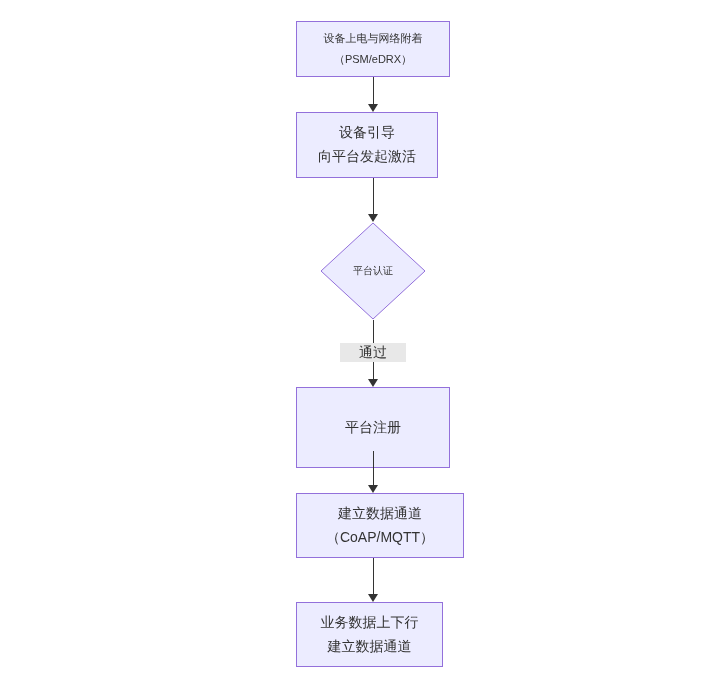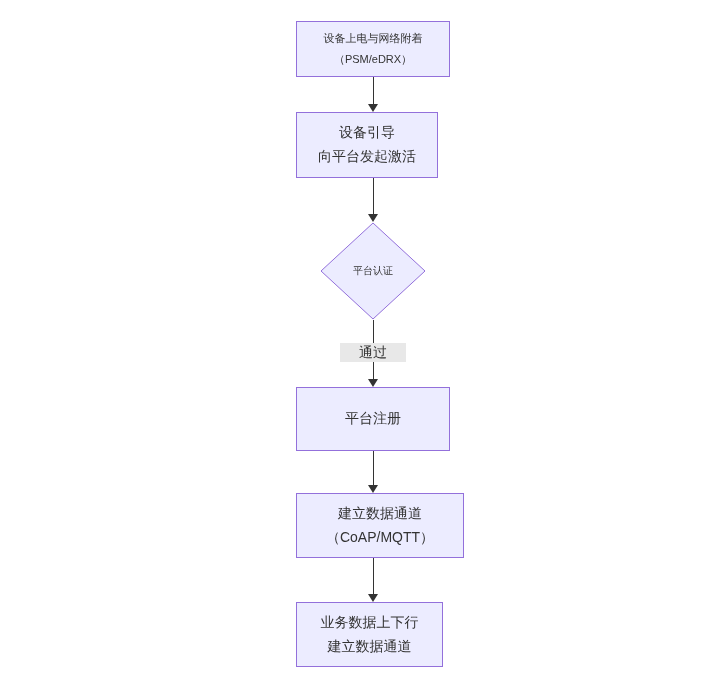--- a/index.html
+++ b/index.html
@@ -60,21 +60,21 @@
     <svg width="106" height="98" viewBox="0 0 106 98">
       <polygon class="diamond-shape" points="53,1 105,49 53,97 1,49"></polygon>
     </svg>
     <div class="diamond-label">平台认证</div>
   </div>
 
   <div class="vline" style="left:372.5px;top:320px;height:60px;"></div>
   <div class="edge-label">通过</div>
   <div class="ahead" style="left:368px;top:379px;"></div>
 
-  <div class="rect" style="left:296px;top:387px;width:154px;height:64px;">
+  <div class="rect" style="left:296px;top:387px;width:154px;height:81px;">
     <span class="node-line">平台注册</span>
   </div>
 
   <div class="vline" style="left:372.5px;top:451px;height:35px;"></div>
   <div class="ahead" style="left:368px;top:485px;"></div>
 
   <div class="rect" style="left:296px;top:493px;width:168px;height:65px;">
     <span class="node-line">建立数据通道</span>
     <span class="node-line">（CoAP/MQTT）</span>
   </div>

